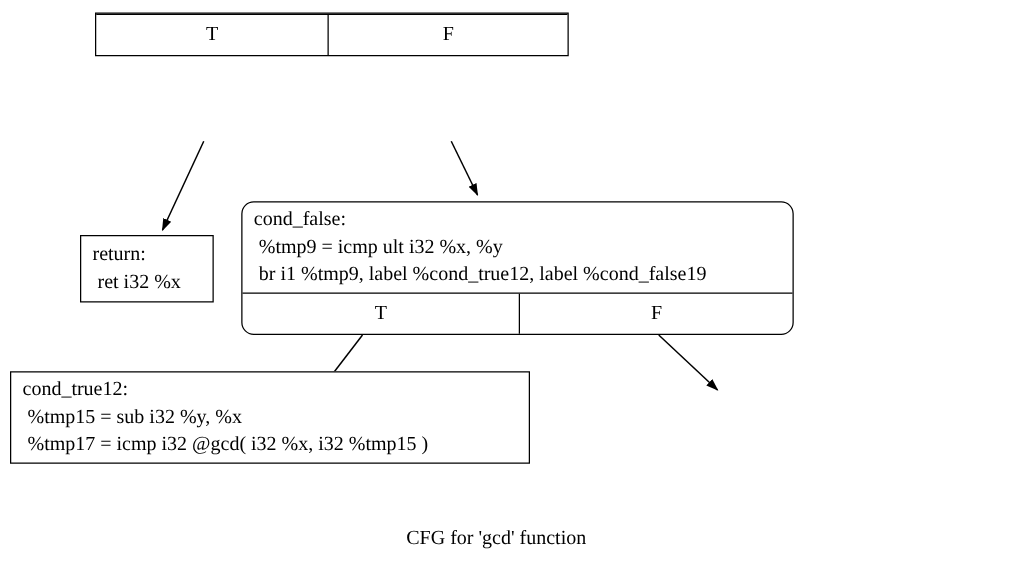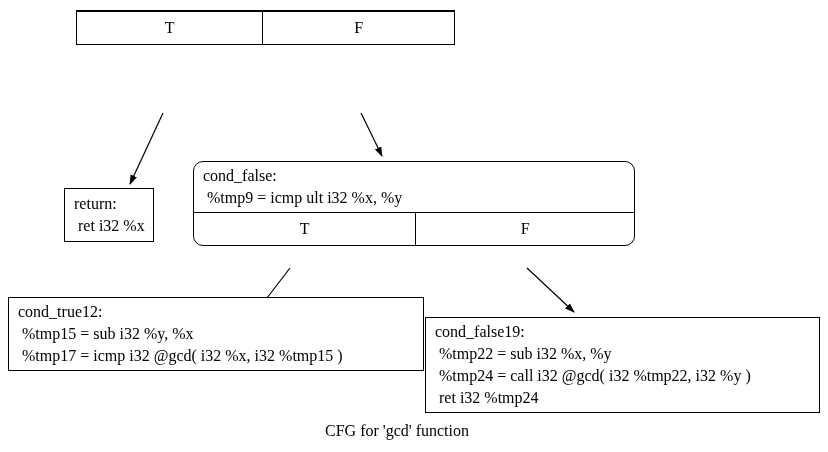--- a/index.html
+++ b/index.html
@@ -83,50 +83,43 @@
     <line x1="527" y1="268" x2="574" y2="312" stroke="#000000" stroke-width="1.2" marker-end="url(#arrowhead)"></line>
   </svg>
 
   <div class="node entry" style="left:76px; top:10px; width:379px;">
     <div class="branch-row">
       <div class="branch t">T</div>
       <div class="branch f">F</div>
     </div>
   </div>
 
-  <div class="node" style="left:64px; top:188px; width:90px;">
+  <div class="node" style="left:64px; top:188px; width:107px;">
     <div class="node-body" style="padding:4px 0;">
       <div class="line">return:</div>
       <div class="line"> ret i32 %x</div>
     </div>
   </div>
 
   <div class="node condfalse" style="left:193px; top:161px; width:442px;border-radius:10px;">
     <div class="node-body">
       <div class="line">cond_false:</div>
       <div class="line"> %tmp9 = icmp ult i32 %x, %y</div>
+      <div class="line"> br i1 %tmp9, label %cond_true12, label %cond_false19</div>
     </div>
     <div class="branch-row">
       <div class="branch t">T</div>
       <div class="branch f">F</div>
     </div>
   </div>
 
   <div class="node" style="left:8px; top:297px; width:416px;">
     <div class="node-body">
       <div class="line">cond_true12:</div>
       <div class="line"> %tmp15 = sub i32 %y, %x</div>
       <div class="line"> %tmp17 = icmp i32 @gcd( i32 %x, i32 %tmp15 )</div>
     </div>
   </div>
 
-  <div class="node" style="left:425px; top:317px; width:395px;">
-    <div class="node-body">
-      <div class="line">cond_false19:</div>
-      <div class="line"> %tmp22 = sub i32 %x, %y</div>
-      <div class="line"> %tmp24 = call i32 @gcd( i32 %tmp22, i32 %y )</div>
-      <div class="line"> ret i32 %tmp24</div>
-    </div>
-  </div>
 
   <div class="caption">CFG for 'gcd' function</div>
 
 </div>
 
 </body></html>

